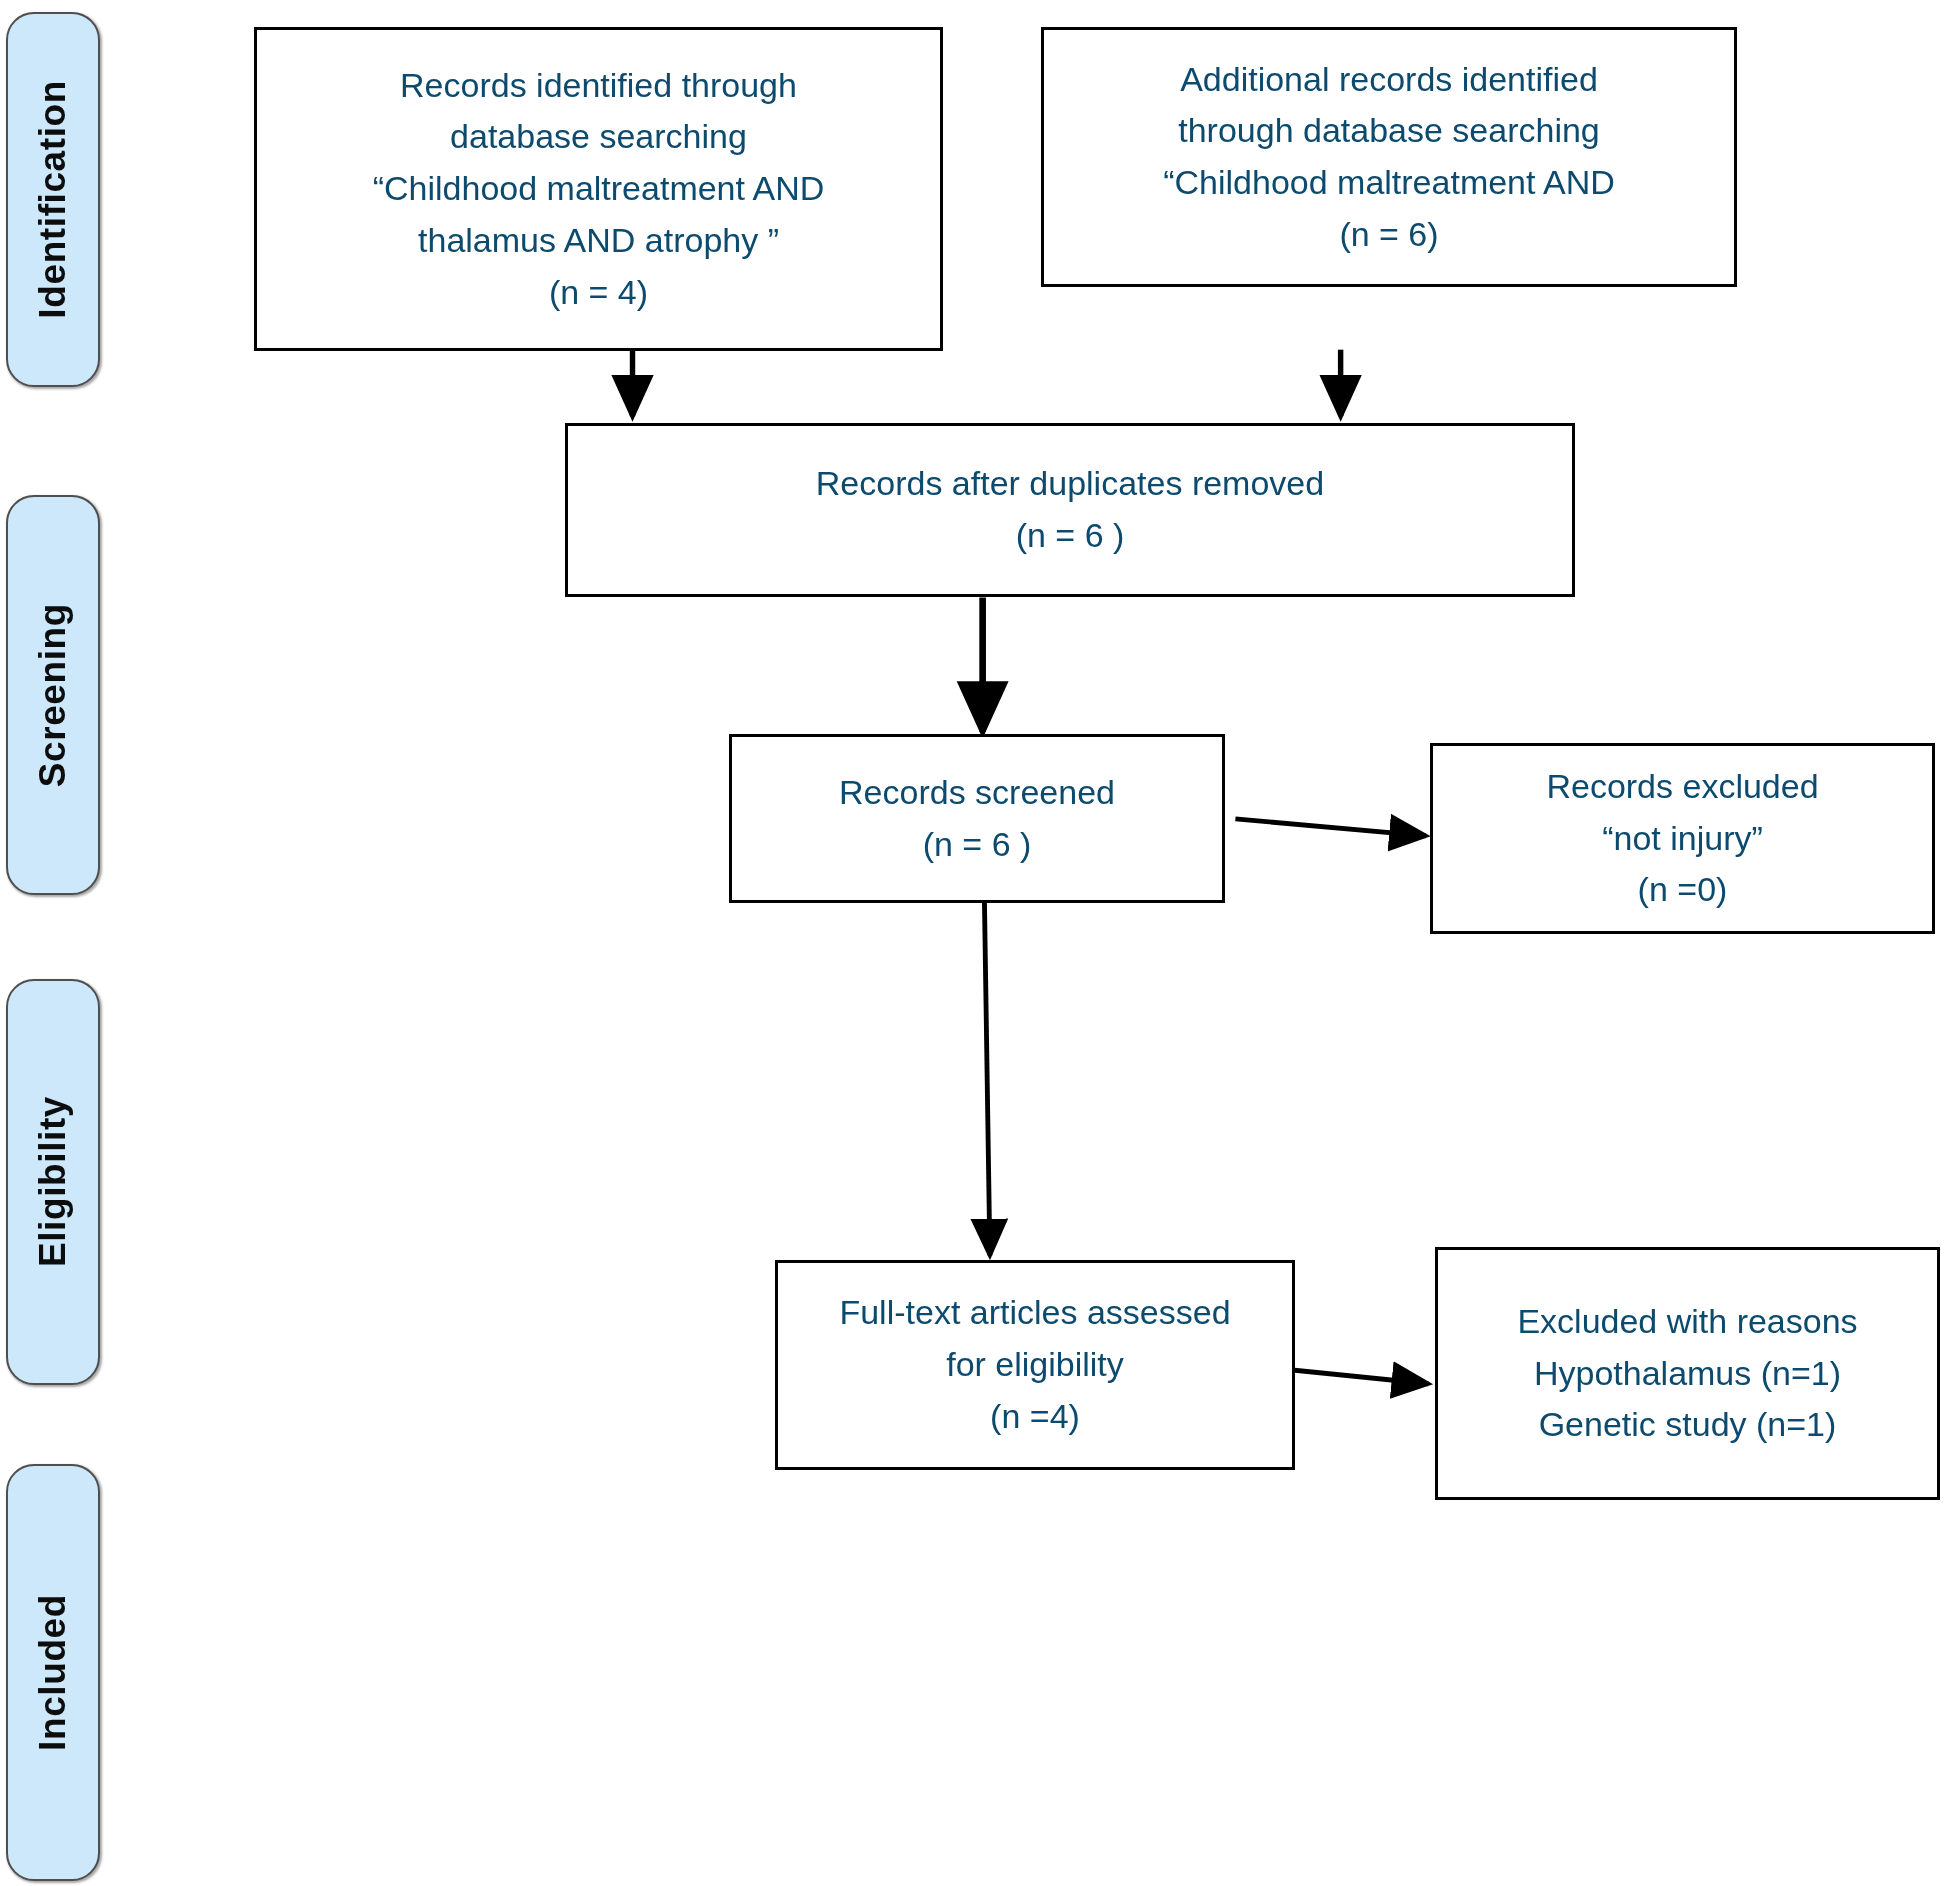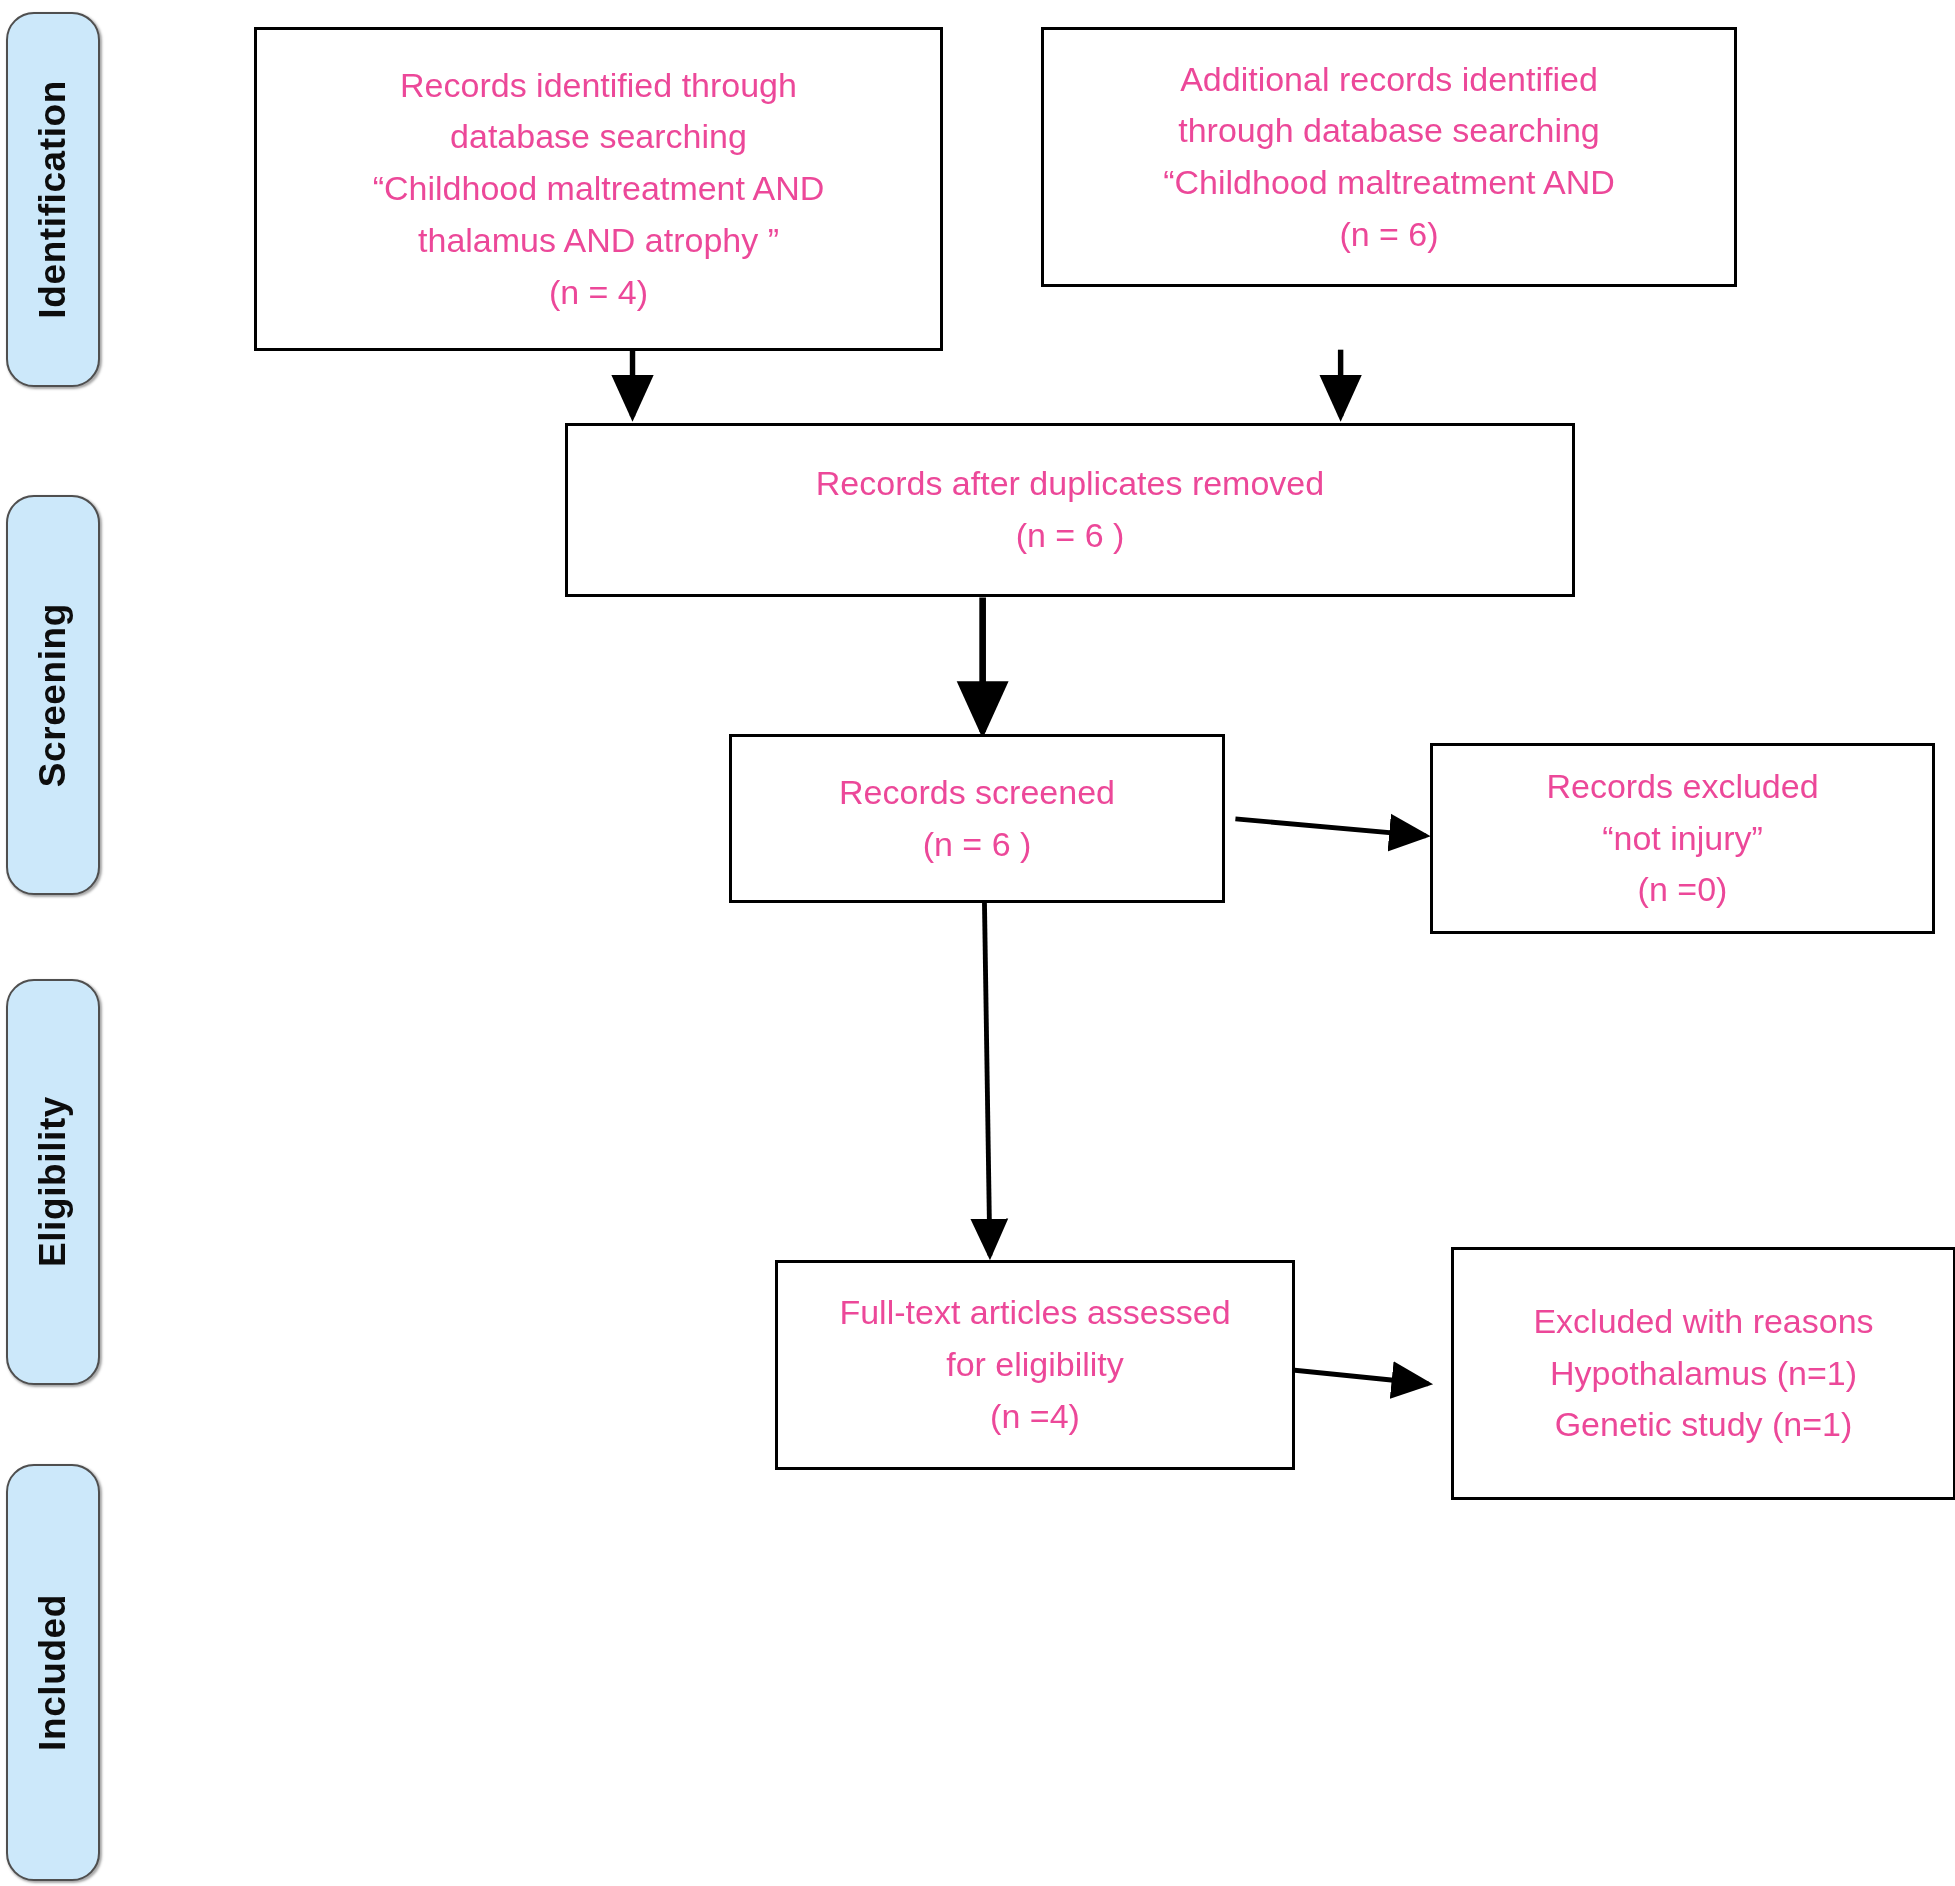--- a/index.html
+++ b/index.html
@@ -47,21 +47,21 @@
     display: flex;
     flex-direction: column;
     align-items: center;
     justify-content: center;
     text-align: center;
     padding: 0 11px;
   }
   .flow-box .line {
     font-size: 34px;
     line-height: 1.52;
-    color: #ec4899;
+    color: #0c4a6e;
     white-space: nowrap;
   }
 
   
   #connectors {
     position: absolute;
     left: 0;
     top: 0;
     width: 1955px;
     height: 1887px;
@@ -151,20 +151,20 @@
     <div class="line">“not injury”</div>
     <div class="line">(n =0)</div>
   </div>
 
   <div class="flow-box" style="left:730px; top:1260px; width:520px; height:210px;margin-left:45px;">
     <div class="line">Full-text articles assessed</div>
     <div class="line">for eligibility</div>
     <div class="line">(n =4)</div>
   </div>
 
-  <div class="flow-box" style="left:1435px; top:1247px; width:505px; height:253px;margin-left:16px;">
+  <div class="flow-box" style="left:1435px; top:1247px; width:505px; height:253px;">
     <div class="line">Excluded with reasons</div>
     <div class="line">Hypothalamus (n=1)</div>
     <div class="line">Genetic study (n=1)</div>
   </div>
 
 </div>
 
 
 </body></html>

